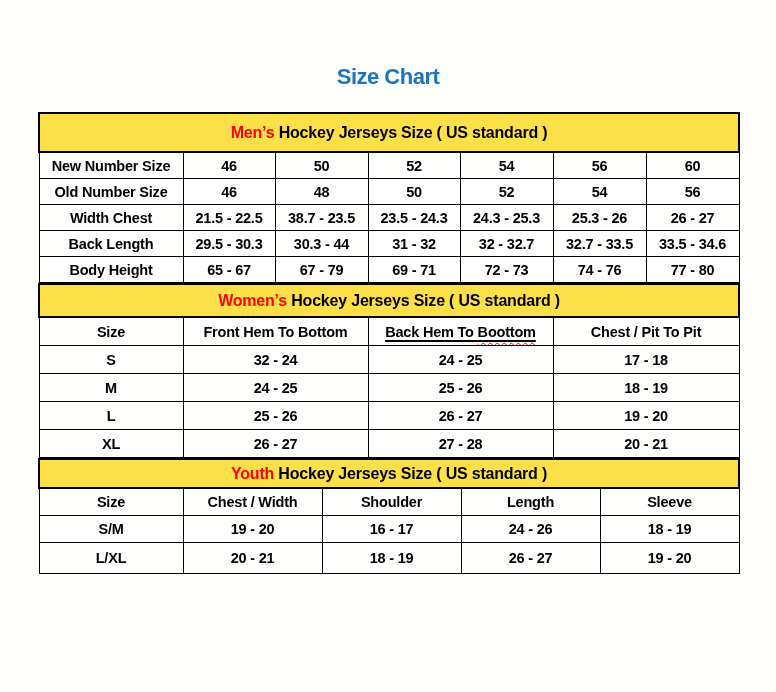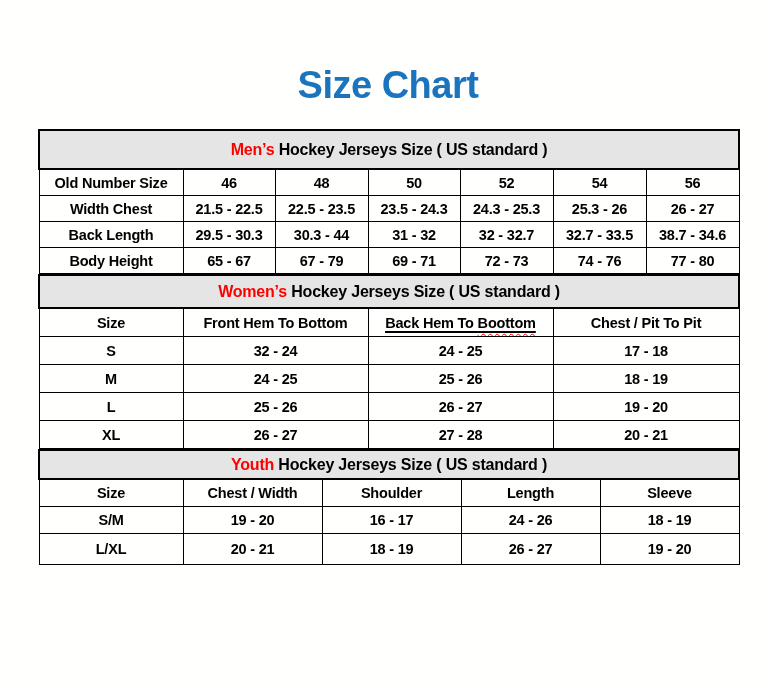--- a/index.html
+++ b/index.html
@@ -11,21 +11,21 @@
     width: 776px;
     height: 692px;
     background: #fffffe;
     overflow: hidden;
     font-family: "Liberation Sans", sans-serif;
     color: #000000;
   }
   .title {
     margin: 64px 0 0 0;
     text-align: center;
-    font-size: 38px;
+    font-size: 22px;
     font-weight: bold;
     color: #1b74be;
     letter-spacing: -0.5px;
   }
   .tables {
     width: 700px;
     margin: 22px 0 0 38px;
   }
   table {
     border-collapse: collapse;
@@ -37,21 +37,21 @@
     text-align: center;
     vertical-align: middle;
     font-size: 14.5px;
     font-weight: bold;
     letter-spacing: -0.2px;
     padding: 0 2px;
     overflow: hidden;
     white-space: nowrap;
   }
   tr.band td {
-    background: #e5e5e5;
+    background: #fde047;
     border-width: 2.5px;
     font-size: 16px;
     height: 36px;
   }
   .red-word { color: #ff0000; }
   .t-mens td        { height: 25px; }
   .t-mens tr.band td{ height: 37px; }
   .t-women td       { height: 27px; }
   .t-women tr.band td{ height: 31px; margin-top: 28px; }
   .t-youth td       { height: 26px; }
@@ -86,45 +86,54 @@
           <col style="width:92px">
           <col style="width:93px">
           <col style="width:93px">
           <col style="width:93px">
       </colgroup>
       <tbody>
         <tr class="band">
           <td colspan="7"><span class="red-word">Men’s</span><span> Hockey Jerseys Size ( US standard )</span></td>
         </tr>
         <tr>
+          <td>New Number Size</td>
+          <td>46</td>
+          <td>50</td>
+          <td>52</td>
+          <td>54</td>
+          <td>56</td>
+          <td>60</td>
+        </tr>
+        <tr>
           <td>Old Number Size</td>
           <td>46</td>
           <td>48</td>
           <td>50</td>
           <td>52</td>
           <td>54</td>
           <td>56</td>
         </tr>
         <tr>
           <td>Width Chest</td>
           <td>21.5 - 22.5</td>
-          <td>22.5 - 23.5</td>
+          <td>38.7 - 23.5</td>
           <td>23.5 - 24.3</td>
           <td>24.3 - 25.3</td>
           <td>25.3 - 26</td>
           <td>26 - 27</td>
         </tr>
         <tr>
           <td>Back Length</td>
           <td>29.5 - 30.3</td>
           <td>30.3 - 44</td>
           <td>31 - 32</td>
           <td>32 - 32.7</td>
           <td>32.7 - 33.5</td>
-          <td>38.7 - 34.6</td>
+          <td>33.5 - 34.6</td>
         </tr>
         <tr>
           <td>Body Height</td>
           <td>65 - 67</td>
           <td>67 - 79</td>
           <td>69 - 71</td>
           <td>72 - 73</td>
           <td>74 - 76</td>
           <td>77 - 80</td>
         </tr>

